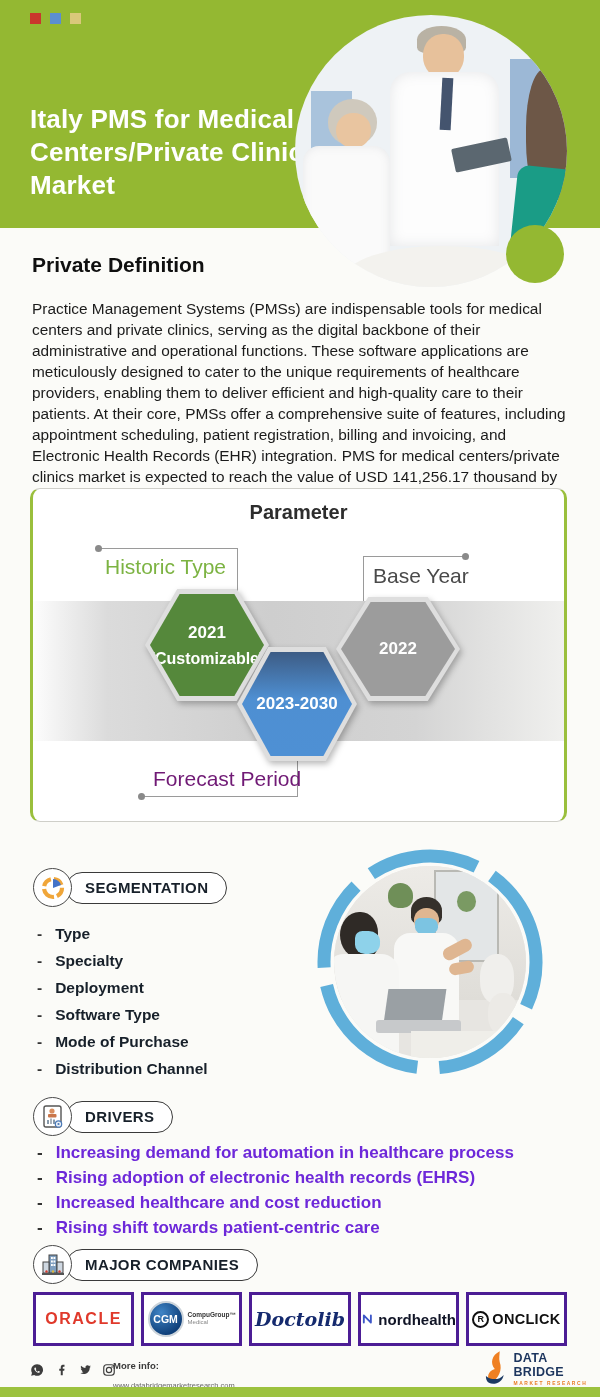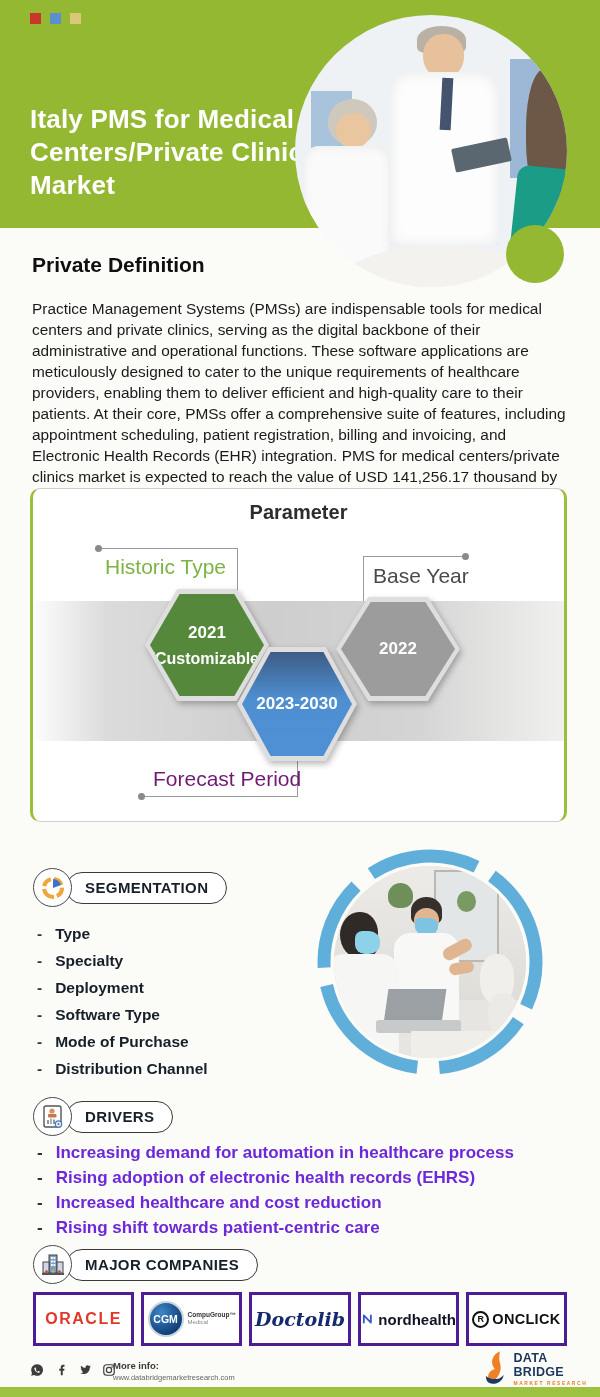--- a/index.html
+++ b/index.html
@@ -110,21 +110,21 @@
   .doctolib{font-family:"DejaVu Serif",serif;font-style:italic;font-weight:700;font-size:19px;color:#152a6e}
   .nord{font-size:15px;font-weight:600;color:#101426;margin-left:5px}
   .onclick-mark{width:17px;height:17px;border:2.4px solid #101010;border-radius:50%;display:flex;align-items:center;justify-content:center;font-size:9px;font-weight:800;color:#101010;flex:0 0 auto}
   .onclick{font-size:14.5px;font-weight:800;color:#101010;letter-spacing:.3px;margin-left:3px}
 
   
   .social{position:absolute;top:1363px;left:30px;display:flex;gap:10px;align-items:center}
   .social svg{display:block}
   .more-info{position:absolute;top:1360px;left:113px}
   .more-info .lbl{font-size:9.5px;font-weight:700;color:#3a3a3a}
-  .more-info .url{font-size:7.5px;color:#666;margin-top:2px}
+  .more-info .url{font-size:7.5px;color:#666;margin-top:10px}
   .db-logo{position:absolute;top:1350px;left:480px;display:flex;align-items:center}
   .db-text{margin-left:4px}
   .db-name{font-size:12.5px;font-weight:700;color:#1c355e;letter-spacing:.3px}
   .db-sub{font-size:4.9px;color:#e87b24;letter-spacing:1.6px;margin-top:2px;font-weight:700}
   .bottom-bar{position:absolute;left:0;top:1387px;width:100%;height:10px;background:#9cc23f}
 </style>
 </head>
 <body>
 
 <div class="page">

